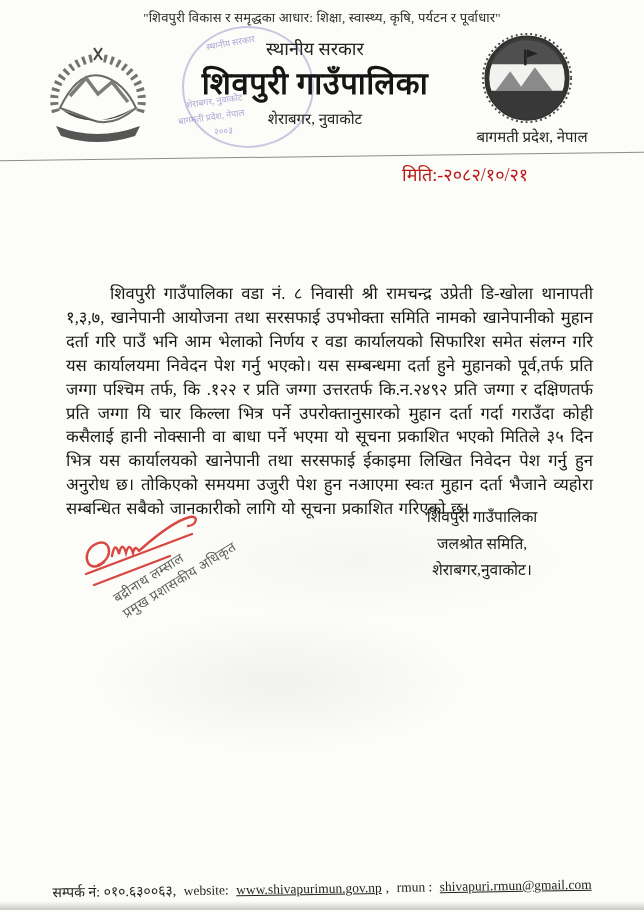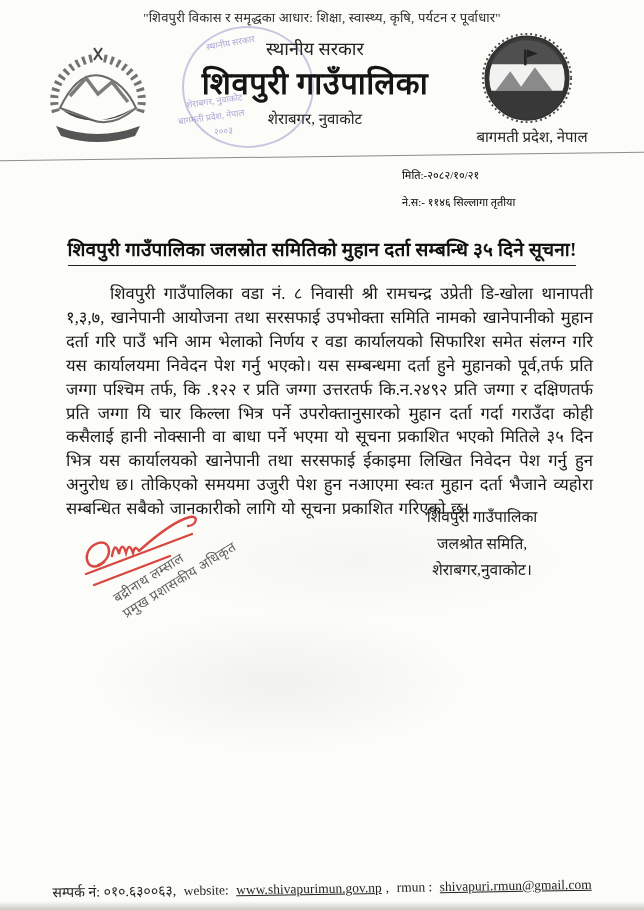--- a/index.html
+++ b/index.html
@@ -20,21 +20,21 @@
   }
   .stamp-circle .st{position:absolute;color:rgba(104,94,182,.6);font-size:9px;white-space:nowrap;}
   .st1{top:8px;left:22px;transform:rotate(-10deg);}
   .st2{top:66px;left:2px;transform:rotate(-8deg);font-size:10px;}
   .st3{top:82px;left:-6px;transform:rotate(-8deg);font-size:10px;}
   .st4{top:96px;left:30px;transform:rotate(-6deg);font-size:11px;}
   .emblem{top:46px;left:40px;width:116px;height:104px;}
   .seal{top:30px;left:478px;width:98px;height:98px;}
   .province{top:126px;left:452px;width:160px;text-align:center;font-size:15px;color:#222;}
   .rule{top:156px;left:-3px;width:650px;border-top:1.3px solid #8d8d8d;transform:rotate(-0.75deg);}
-  .meta{top:162px;left:402px;font-size:11px;line-height:27px;color:#000000;}
+  .meta{top:162px;left:402px;font-size:18px;line-height:27px;color:#b91c1c;}
   .title-wrap{top:236px;left:38px;width:568px;text-align:center;}
   .title{
     display:inline-block;font-size:19px;font-weight:700;color:#111;
     border-bottom:1.6px solid #222;padding-bottom:3px;letter-spacing:.2px;
   }
   .body-par{
     top:282px;left:66px;width:527px;font-size:16.6px;line-height:23.9px;
     text-align:justify;text-indent:44px;color:#161616;word-spacing:1.5px;
   }
   .sig-org{top:504px;left:402px;width:160px;text-align:center;font-size:15.5px;line-height:26.5px;color:#1b1b1b;}
@@ -102,26 +102,22 @@
       <path d="M50,20 l11,4 l-11,4 z" fill="#222"></path>
       <path d="M13,62 h74 v6 a41,41 0 0 1 -74,0 z" fill="#383838"></path>
     </svg>
   </div>
   <div class="abs province">बागमती प्रदेश, नेपाल</div>
 
   <div class="abs rule"></div>
 
   <div class="abs meta">
     <div>मिति:-२०८२/१०/२१</div>
-    <div>ने.स:- ११४६ सिल्लागा तृतीया</div>
   </div>
 
-  <div class="abs title-wrap">
-    <span class="title">शिवपुरी गाउँपालिका जलस्रोत समितिको मुहान दर्ता सम्बन्धि ३५ दिने सूचना!</span>
-  </div>
 
   <div class="abs body-par">शिवपुरी गाउँपालिका वडा नं. ८ निवासी श्री रामचन्द्र उप्रेती डि-खोला थानापती १,३,७, खानेपानी आयोजना तथा सरसफाई उपभोक्ता समिति नामको खानेपानीको मुहान दर्ता गरि पाउँ भनि आम भेलाको निर्णय र वडा कार्यालयको सिफारिश समेत संलग्न गरि यस कार्यालयमा निवेदन पेश गर्नु भएको। यस सम्बन्धमा दर्ता हुने मुहानको पूर्व,तर्फ प्रति जग्गा पश्चिम तर्फ, कि .१२२ र प्रति जग्गा उत्तरतर्फ कि.न.२४९२ प्रति जग्गा  र दक्षिणतर्फ प्रति जग्गा  यि चार किल्ला भित्र पर्ने उपरोक्तानुसारको मुहान दर्ता गर्दा गराउँदा कोही कसैलाई हानी नोक्सानी वा बाधा पर्ने भएमा यो सूचना प्रकाशित भएको मितिले ३५ दिन भित्र यस कार्यालयको खानेपानी तथा सरसफाई ईकाइमा लिखित निवेदन पेश गर्नु हुन अनुरोध छ। तोकिएको समयमा उजुरी पेश हुन नआएमा स्वःत मुहान दर्ता भैजाने व्यहोरा सम्बन्धित सबैको जानकारीको लागि यो सूचना प्रकाशित गरिएको छ।</div>
 
   <div class="abs signature">
     <svg width="132" height="92" viewBox="0 0 132 92">
       <g stroke="#d63832" stroke-width="2.4" fill="none" stroke-linecap="round" opacity=".92">
         <path d="M30,52 C14,66 6,44 20,35 C36,25 42,48 24,55"></path>
         <path d="M38,46 q3,-16 7,-2 q3,-14 7,-1 q3,-12 7,0 q2,-9 6,-2"></path>
         <path d="M66,40 C84,24 104,10 116,7 C125,5 123,15 114,16"></path>
         <path d="M12,64 L118,24"></path>

